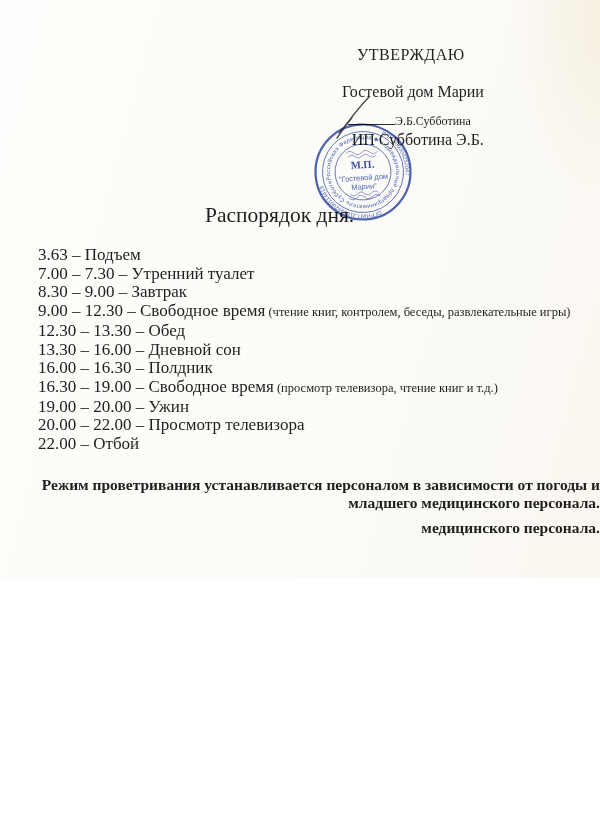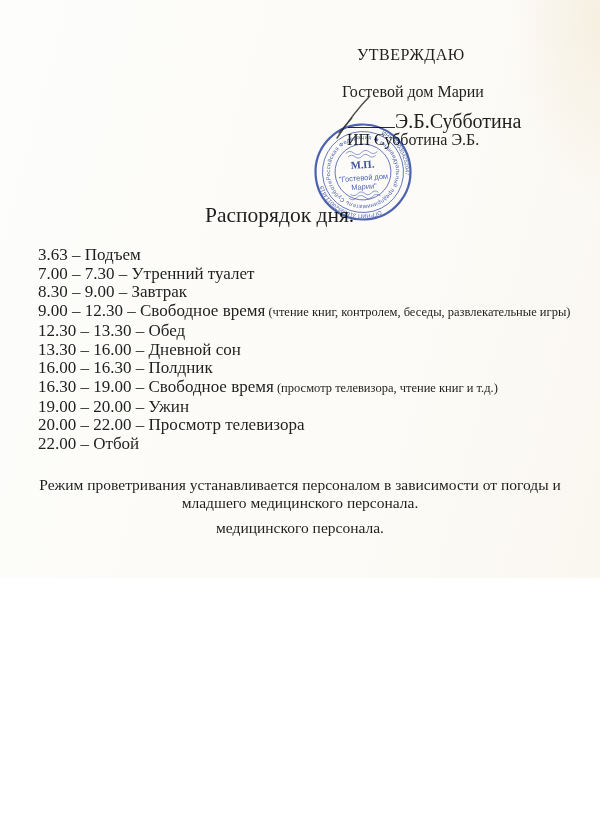--- a/index.html
+++ b/index.html
@@ -21,25 +21,25 @@
   .corner-smudge{
     position:absolute;right:0;top:0;width:90px;height:200px;
     background:radial-gradient(ellipse at 100% 10%,rgba(240,230,205,0.5),rgba(240,230,205,0) 70%);
   }
   .approve{
     position:absolute;left:357px;top:46px;
     font-size:16px;letter-spacing:0.5px;
   }
   .org-block{
     position:absolute;left:342px;top:83px;
-    font-size:16px;line-height:17.3px;white-space:nowrap;
+    font-size:16px;line-height:17.3px;white-space:nowrap;text-align:right;
   }
   .org-line2{padding-left:5px;margin-top:31px;}
   .sig-row{
-    position:absolute;left:348px;top:110px;font-size:20px;white-space:nowrap;
+    position:absolute;left:348px;top:110px;font-size:12px;white-space:nowrap;
   }
   .sig-line{
     display:inline-block;width:47px;height:14px;
     border-bottom:1.3px solid #2a2a2a;
   }
   .sig-stroke-svg{position:absolute;left:330px;top:92px;z-index:3;}
   .stamp-svg{
     position:absolute;left:309px;top:118px;width:108px;height:108px;
     mix-blend-mode:multiply;opacity:0.92;transform:rotate(-4deg);
     z-index:2;
@@ -51,21 +51,21 @@
   .schedule{
     position:absolute;left:38px;top:246px;
     font-size:17px;line-height:18.7px;white-space:nowrap;
   }
   .sched-note{font-size:12.5px;}
   .notes{
     position:absolute;left:0;top:476px;width:600px;
     font-size:15.5px;line-height:18.2px;
   }
   .note-para{margin:0 0 7px 0;}
-  .note-line{text-align:center;}
+  .note-line{text-align:right;font-weight:bold;}
   .stamp-ring-text{font-family:"Liberation Sans","DejaVu Sans",sans-serif;}
 </style>
 </head>
 <body>
 
 <div class="page">
 
   <div class="corner-smudge"></div>
   <div class="edge-crease"></div>
 

